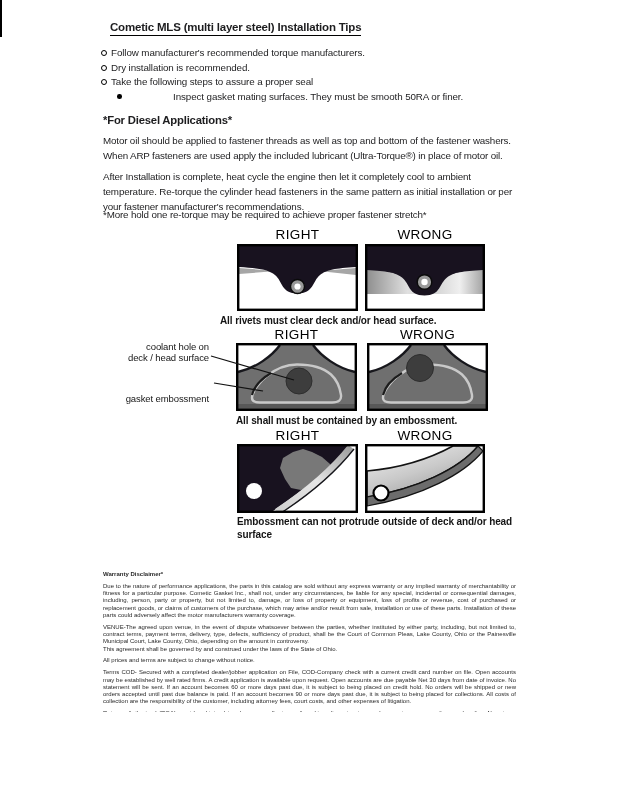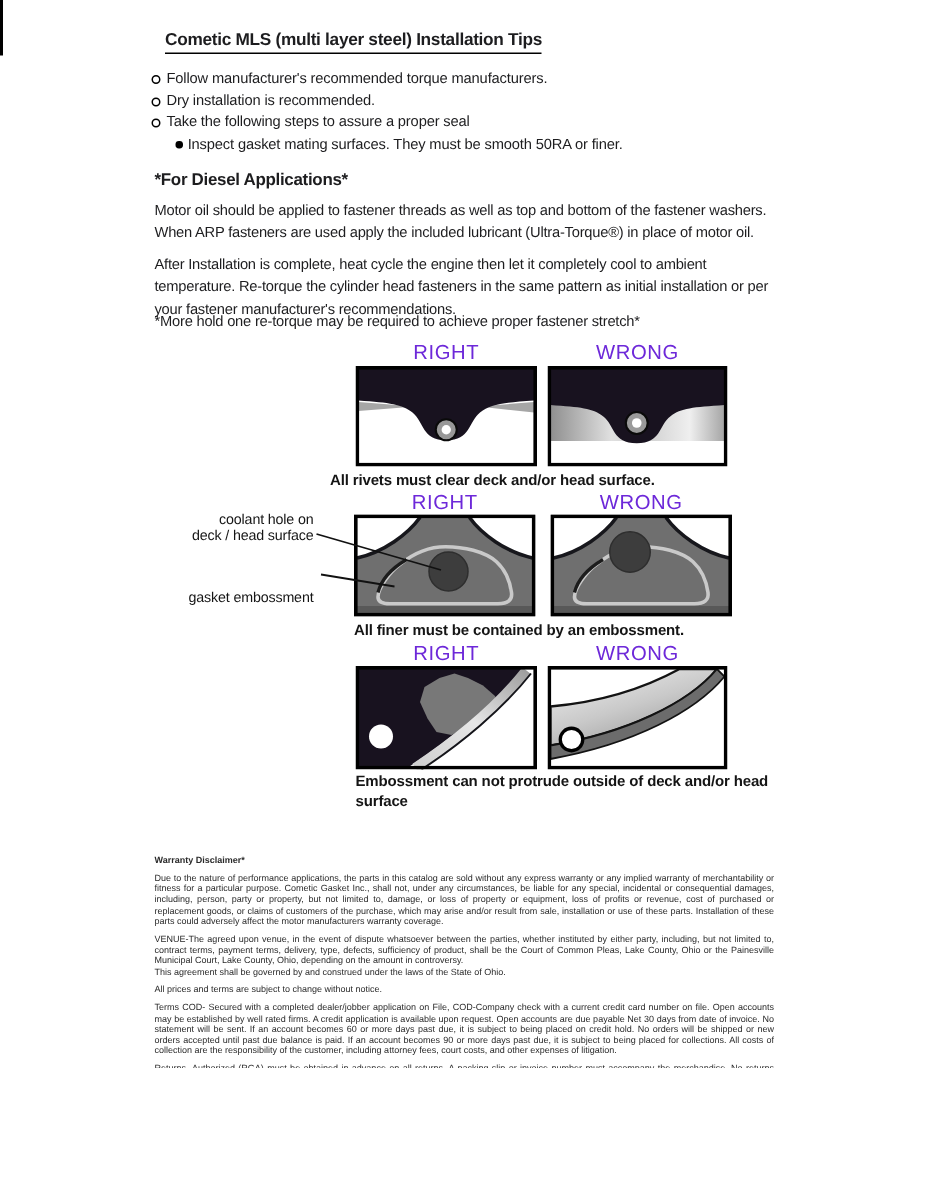--- a/index.html
+++ b/index.html
@@ -10,31 +10,31 @@
   .edge-mark { position:absolute; left:0; top:0; width:2px; height:37px; background:#000; }
 
   .title {
     position:absolute; left:110px; top:21px; margin:0;
     font-size:11.5px; font-weight:bold; letter-spacing:-0.2px;
     border-bottom:1.8px solid #000; padding-bottom:2px; white-space:nowrap;
   }
 
   .bullets { position:absolute; left:101px; top:46px; width:430px; font-size:9.8px; line-height:14.6px; letter-spacing:-0.1px; }
   .b-row { display:flex; align-items:flex-start; }
-  .b-row.sub { margin-left:16px; }
+  .b-row.sub { margin-left:16px;gap:48px; }
   .mk-open { flex:none; width:4px; height:4px; border:1.1px solid #000; border-radius:50%; margin:4.2px 4px 0 0; }
   .mk-fill { flex:none; width:4.6px; height:4.6px; background:#000; border-radius:50%; margin:4.4px 3.5px 0 0; }
 
   .diesel-heading { position:absolute; left:103px; top:114px; margin:0; font-size:11.3px; font-weight:bold; letter-spacing:-0.2px; }
   .body-para { position:absolute; left:103px; width:418px; margin:0; font-size:9.8px; line-height:15px; letter-spacing:-0.15px; }
   .p1 { top:133px; }
   .p2 { top:169px; }
   .p3 { top:207px; }
 
-  .fig-label { position:absolute; font-size:13.5px; letter-spacing:0.4px; color:#6d28d9; text-align:center; }
+  .fig-label { position:absolute; font-size:13.5px; letter-spacing:0.4px; color:#000000; text-align:center; }
   .panel { position:absolute; }
   .panel svg { display:block; width:100%; height:100%; }
   .fig-caption { position:absolute; font-size:10px; font-weight:bold; letter-spacing:-0.1px; line-height:12.5px; color:#151515; }
 
   .r1-right-label { left:237px; top:227px; width:121px; }
   .r1-wrong-label { left:365px; top:227px; width:120px; }
   .r1-right-panel { left:237px; top:244px; width:121px; height:67px; }
   .r1-wrong-panel { left:365px; top:244px; width:120px; height:67px; }
   .r1-caption { left:220px; top:315px; width:280px; }
 
@@ -157,21 +157,21 @@
       <path d="M119,2 L77,2 C85,13 101,25 119,29 Z" fill="#ffffff"></path>
       <path d="M44,2 C36,13 20,25 2,29" fill="none" stroke="#17171c" stroke-width="2.4"></path>
       <path d="M77,2 C85,13 101,25 119,29" fill="none" stroke="#17171c" stroke-width="2.4"></path>
       <rect x="2" y="61" width="117" height="5" fill="#585858"></rect>
       <path d="M31,33 C24,38 16,49 16,55 Q16,59.5 24,59.5 L96,59.5 Q106,59.5 105,52 C104,45 101,37 95,31.5 C87,24.5 73,21.5 61,21.5 C49,21.5 39,26.5 31,33 Z" fill="none" stroke="#c9c9c9" stroke-width="2.4"></path>
       <path d="M16,52 C18,44 25,36 35,30" fill="none" stroke="#1c1c1c" stroke-width="2.2"></path>
       <circle cx="53" cy="25" r="13.5" fill="#3d3d3d" stroke="#2e2e2e" stroke-width="1"></circle>
       <rect x="1.2" y="1.2" width="118.6" height="65.6" fill="none" stroke="#000000" stroke-width="2.4"></rect>
     </svg>
   </div>
-  <div class="fig-caption r2-caption">All finer must be contained by an embossment.</div>
+  <div class="fig-caption r2-caption">All shall must be contained by an embossment.</div>
 
   <div class="fig-label r3-right-label">RIGHT</div>
   <div class="fig-label r3-wrong-label">WRONG</div>
   <div class="panel r3-right-panel">
     <svg viewBox="0 0 121 69">
       <defs>
         <linearGradient id="g3r" x1="0" y1="1" x2="1" y2="0">
           <stop offset="0" stop-color="#cfcfcf"></stop>
             <stop offset="0.5" stop-color="#e6e6e6"></stop>
             <stop offset="1" stop-color="#9e9e9e"></stop>

